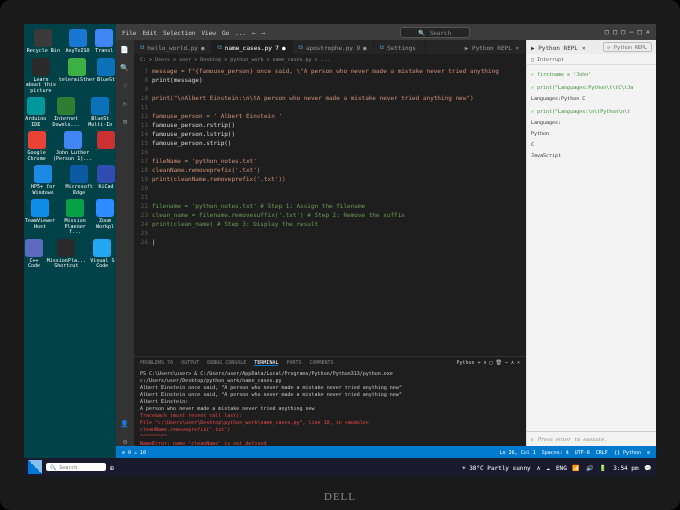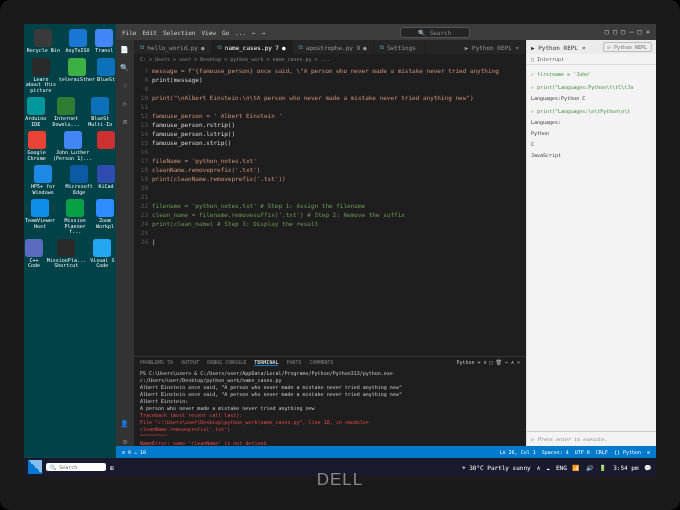--- a/index.html
+++ b/index.html
@@ -1,18 +1,18 @@
 <!DOCTYPE html>
 <html><head>
 <meta charset="utf-8">
 <style>
   * { margin:0; padding:0; box-sizing:border-box; font-family:"Segoe UI",Consolas,monospace; }
   body { width:680px; height:510px; background:#000; overflow:hidden; position:relative; }
   .bezel { position:absolute; inset:0; border:24px solid #1a1a1a; border-bottom:34px solid #1a1a1a; border-radius:10px; pointer-events:none; z-index:99; }
-  .brand { position:absolute; bottom:20px; left:50%; transform:translateX(-50%); color:#888; font-size:17px; font-family:Liberation Sans, sans-serif; z-index:100; letter-spacing:1px; }
+  .brand { position:absolute; bottom:8px; left:50%; transform:translateX(-50%); color:#888; font-size:11px; font-family:Liberation Serif, serif; z-index:100; letter-spacing:1px; }
   .screen { position:absolute; top:24px; left:24px; right:24px; bottom:34px; background:#006064; display:flex; flex-direction:column; }
   .workarea { flex:1; display:flex; overflow:hidden; }
   .desktop { width:92px; background:#004248; padding:4px 0; display:flex; flex-direction:column; gap:2px; }
   .dicon { display:flex; flex-direction:column; align-items:center; font-size:5px; color:#fff; text-align:center; padding:1px; line-height:1.1; }
   .dicon .pic { width:18px; height:18px; background:#2a9d8f; border-radius:3px; margin-bottom:1px; }
   .drow { display:flex; justify-content:space-around; }
   .vscode { flex:1; background:#1e1e1e; display:flex; flex-direction:column; font-size:7px; }
   .titlebar { height:16px; background:#3c3c3c; display:flex; align-items:center; color:#ccc; padding:0 6px; }
   .titlebar .menu { display:flex; gap:6px; font-size:6px; }
   .titlebar .search { margin:0 auto; background:#252526; padding:1px 18px; border-radius:3px; font-size:6px; color:#888; border:1px solid #555; }

